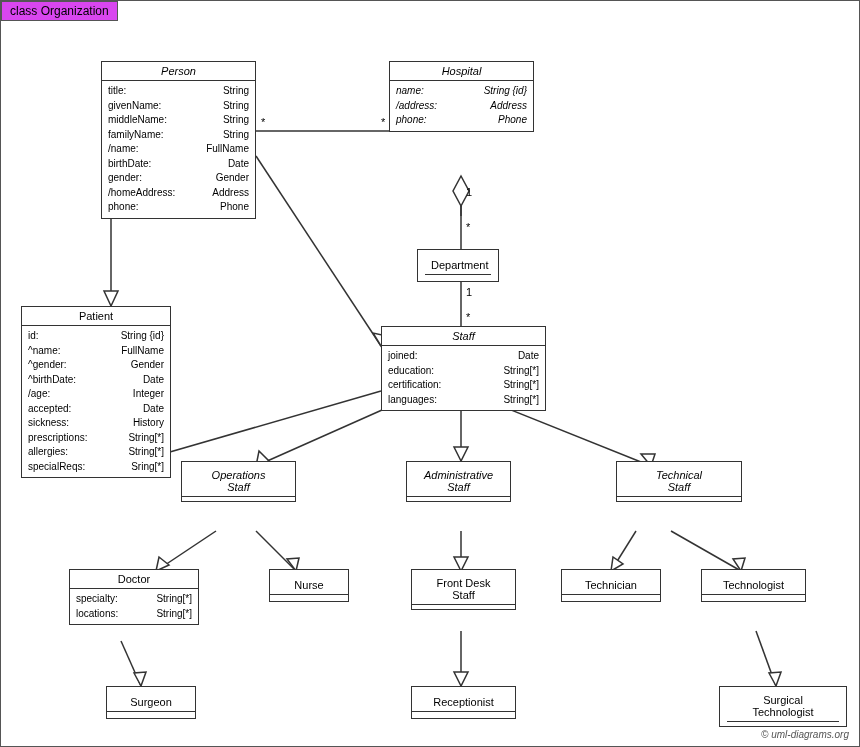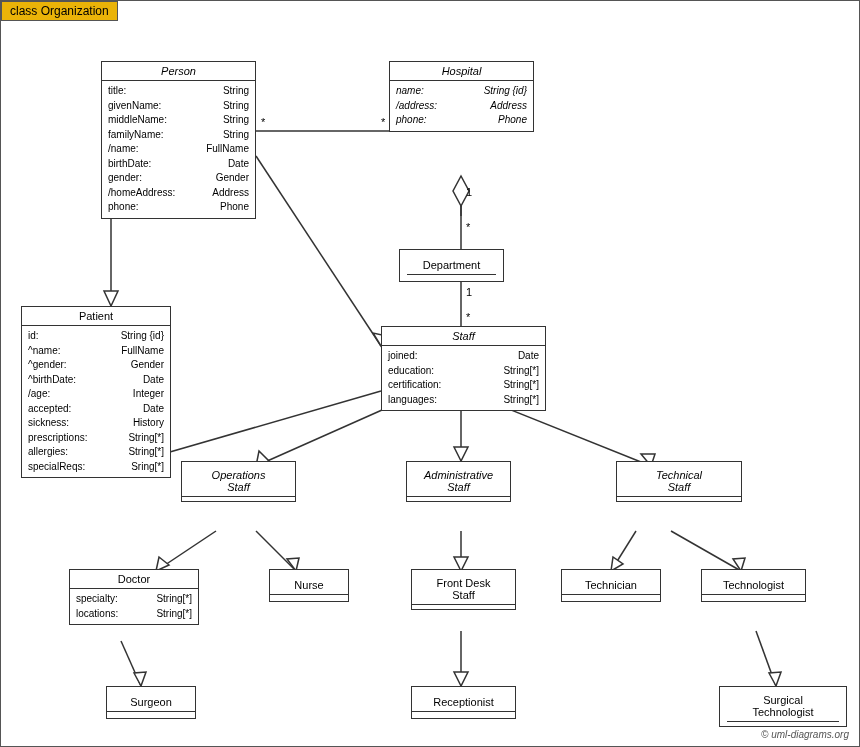--- a/index.html
+++ b/index.html
@@ -18,21 +18,21 @@
       position: relative;
       border: 1.5px solid #555;
       background: #fff;
     }
     .frame-label {
       position: absolute;
       top: 0; left: 0;
       border: 1.5px solid #555;
       padding: 2px 8px;
       font-size: 12px;
-      background: #eab308;
+      background: #d946ef;
     }
     .uml-box {
       position: absolute;
       border: 1.5px solid #333;
       background: #fff;
       text-align: center;
     }
     .uml-box .title {
       border-bottom: 1.5px solid #333;
       padding: 3px 6px;
@@ -189,21 +189,21 @@
           <span>/address:</span>
           <span>Address</span>
         </div>
       <div class="attrs-row">
           <span>phone:</span>
           <span>Phone</span>
         </div>
     </div>
   </div>
 
-  <div class="uml-box" style="left:398px; top:248px; width:105px; padding: 6px 7px;">
+  <div class="uml-box" style="left:416px; top:248px; width:82px; padding: 6px 7px;">
     <div class="title">Department</div>
   </div>
 
   <div class="uml-box" style="left:20px; top:305px; width:150px;">
     <div class="title">Patient</div>
     <div class="attrs">
       <div class="attrs-row">
           <span>id:</span>
           <span>String {id}</span>
         </div>

